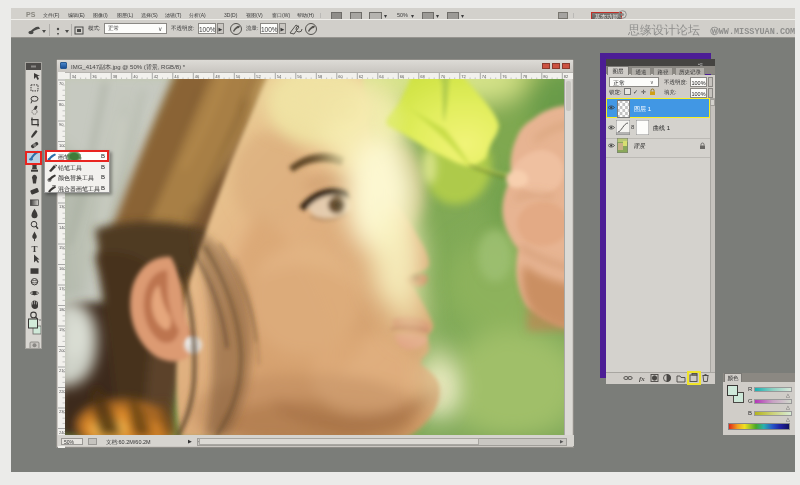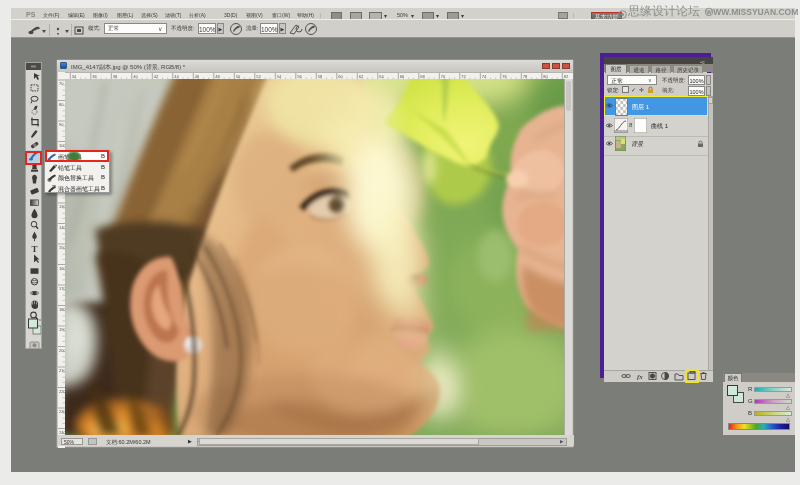--- a/index.html
+++ b/index.html
@@ -20,27 +20,27 @@
 #docwin { position:absolute; left:56px; top:59px; width:518px; height:389px;
   background:#cbc8c3; border:1px solid #8f8d88; border-radius:2px 2px 0 0; }
 #doctitle { position:absolute; left:0; top:0; width:100%; height:12px;
   background:linear-gradient(#dddbd6,#c9c6c1); font-size:7.5px; color:#3a3a3a; }
 #hruler { position:absolute; left:8px; top:12px; width:508px; height:7px; background:#f2f1ed; border-top:1px solid #b5b3ae; }
 #vruler { position:absolute; left:1px; top:12px; width:7px; height:376px; background:#f2f1ed; }
 #photo { position:absolute; left:8px; top:19px; width:500px; height:357px; background:#7ba050; overflow:hidden; }
 #vscroll { position:absolute; right:1px; top:19px; width:8px; height:357px; background:#dcdad5; border-left:1px solid #aaa8a3; }
 #dstatus { position:absolute; left:1px; bottom:1px; width:516px; height:11px; background:#d6d4cf; font-size:6.5px; color:#333; }
 
-#lpanel { position:absolute; left:600px; top:53px; width:111px; height:325px; background:#d3d1cc; border:4px solid #4c1d95; }
+#lpanel { position:absolute; left:600px; top:53px; width:111px; height:325px; background:#d3d1cc; border:6px solid #4c1d95; }
 
 #cpanel { position:absolute; left:723px; top:373px; width:72px; height:62px; background:#d6d4cf; }
 
 #flyout { position:absolute; left:44px; top:150px; width:66px; height:43px; background:#f2f1ee; border:1px solid #999; box-shadow:2px 2px 3px rgba(0,0,0,0.35); font-size:6px; color:#222; z-index:30; }
 .redbox { position:absolute; border:2px solid #e8241f; }
-#wmark { position:absolute; left:628px; top:3px; font-size:13px; color:#8e8e8c; white-space:nowrap; }
+#wmark { position:absolute; left:628px; top:22px; font-size:13px; color:#8e8e8c; white-space:nowrap;font-family:Liberation Mono, monospace; }
 </style>
 </head>
 <body>
 <div id="pswin"></div>
 <div id="menubar">
   <span class="mi" style="left:15px;color:#88867f;font-weight:bold;font-size:7px;top:3px;">PS</span>
   <span class="mi" style="left:32px;">文件(F)</span>
   <span class="mi" style="left:57px;">编辑(E)</span>
   <span class="mi" style="left:82px;">图像(I)</span>
   <span class="mi" style="left:106px;">图层(L)</span>

